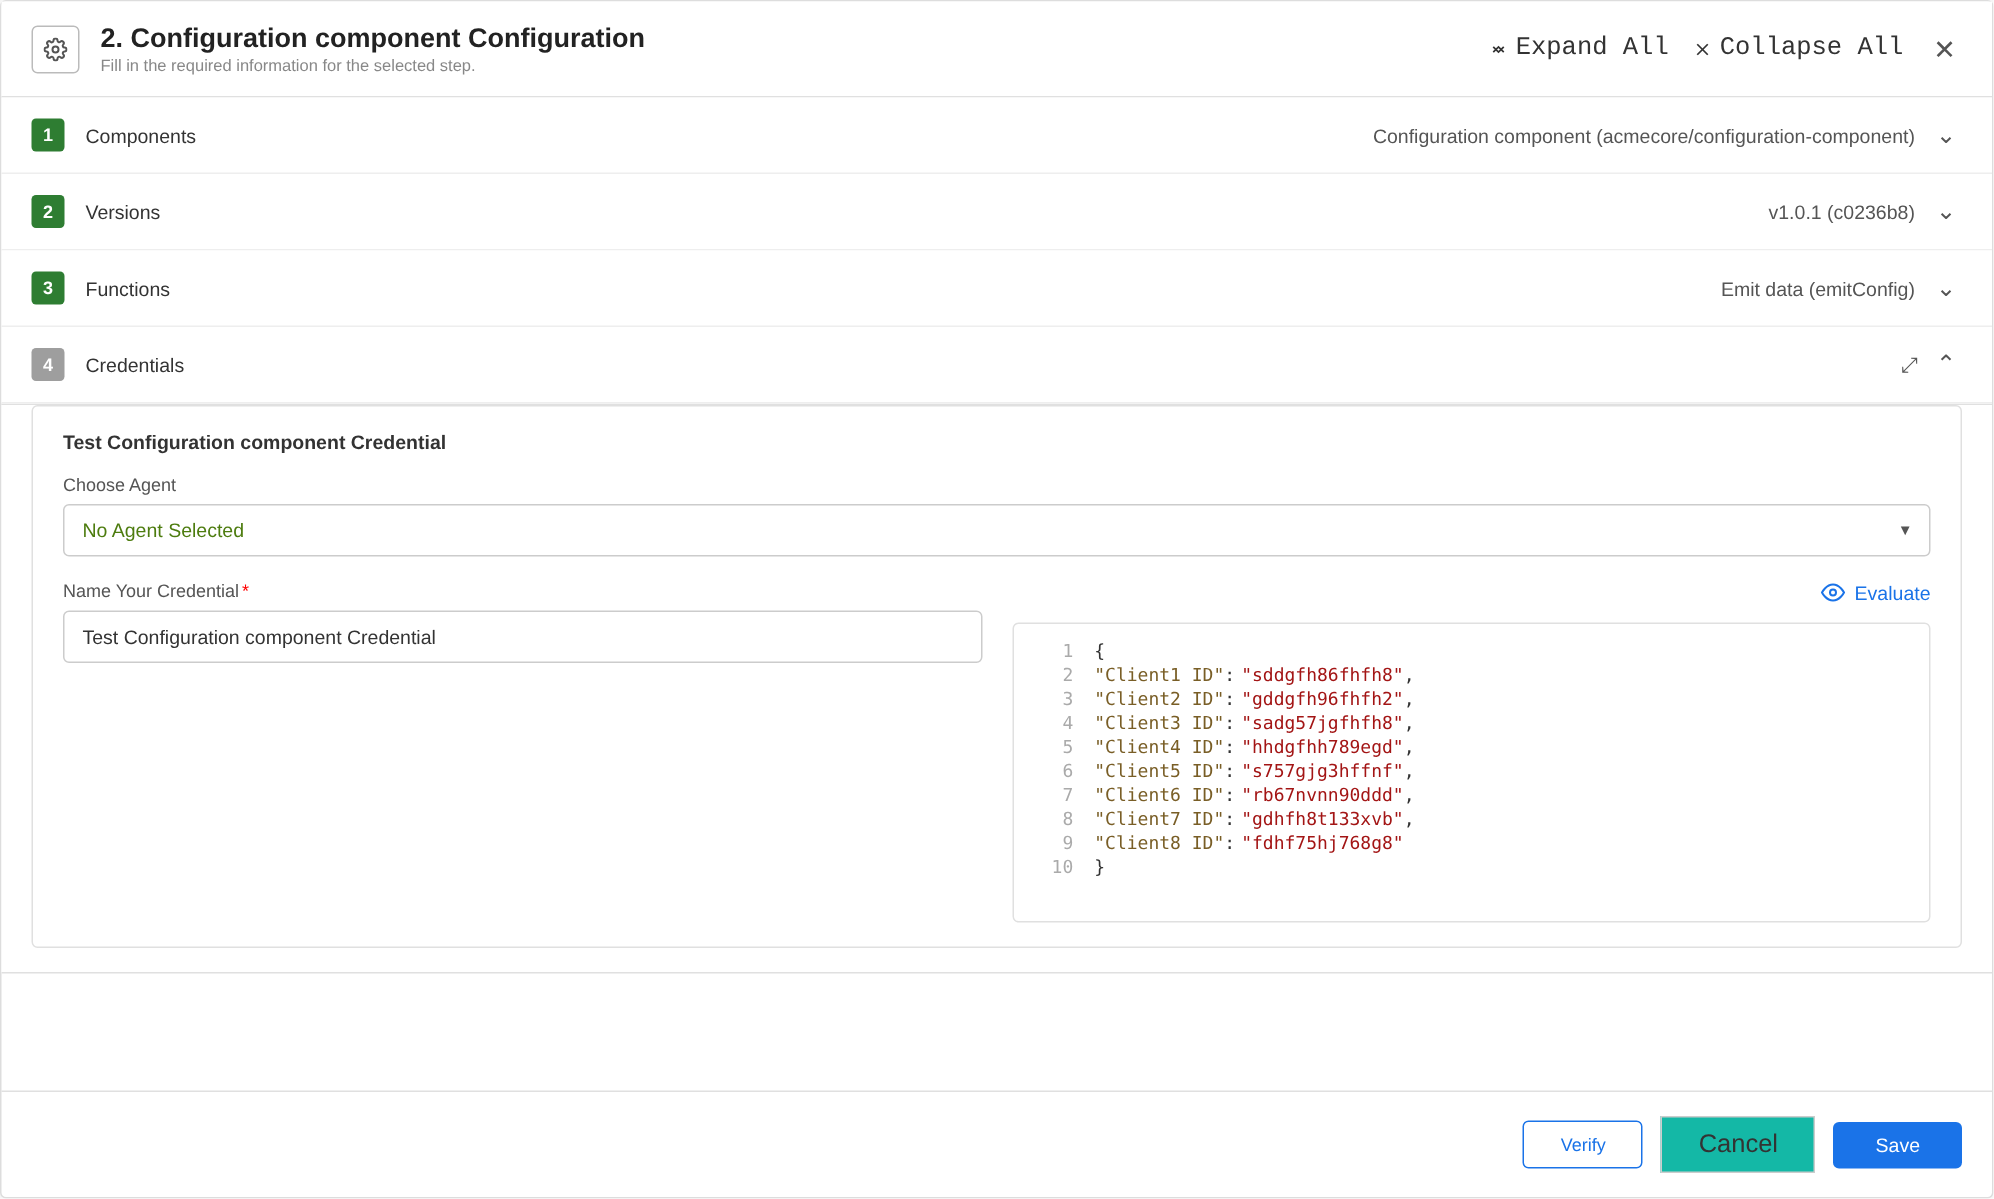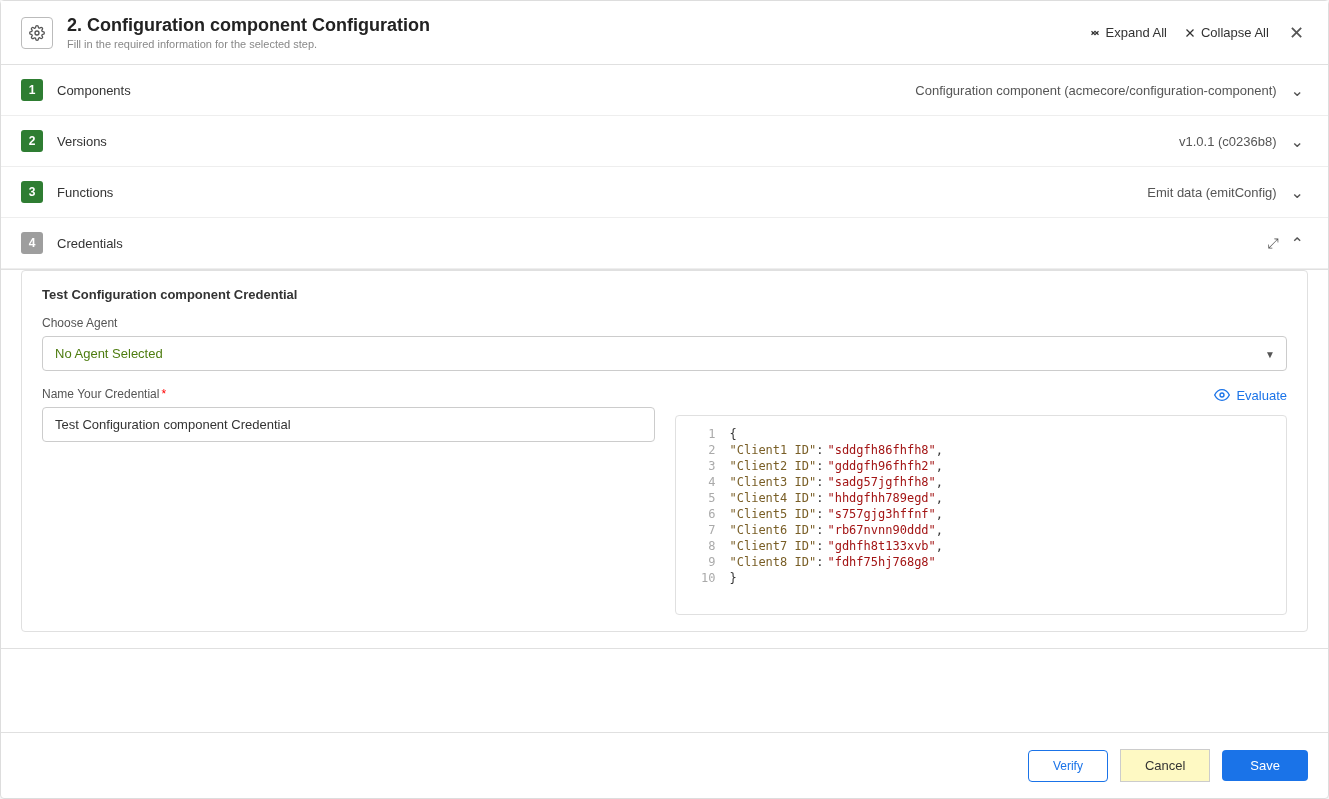--- a/index.html
+++ b/index.html
@@ -58,22 +58,23 @@
       gap: 16px;
     }
 
     .expand-btn, .collapse-btn {
       display: flex;
       align-items: center;
       gap: 4px;
       background: none;
       border: none;
       cursor: pointer;
-      font-size: 13px;
-      color: #333;
+      font-size: 17px;
+      color: #333;
+      font-family: Liberation Mono, monospace;
     }
 
     .expand-btn svg, .collapse-btn svg {
       width: 14px;
       height: 14px;
     }
 
     .close-btn {
       background: none;
       border: none;
@@ -314,23 +315,23 @@
       background: #fff;
       color: #1a73e8;
       font-size: 12px;
       cursor: pointer;
     }
 
     .btn-cancel {
       padding: 8px 24px;
       border: 1px solid #ccc;
       border-radius: 0;
-      background: #fef9c3;
-      color: #333;
-      font-size: 13px;
+      background: #14b8a6;
+      color: #333;
+      font-size: 17px;
       cursor: pointer;
     }
 
     .btn-save {
       padding: 8px 28px;
       border: none;
       border-radius: 4px;
       background: #1a73e8;
       color: #fff;
       font-size: 13px;

